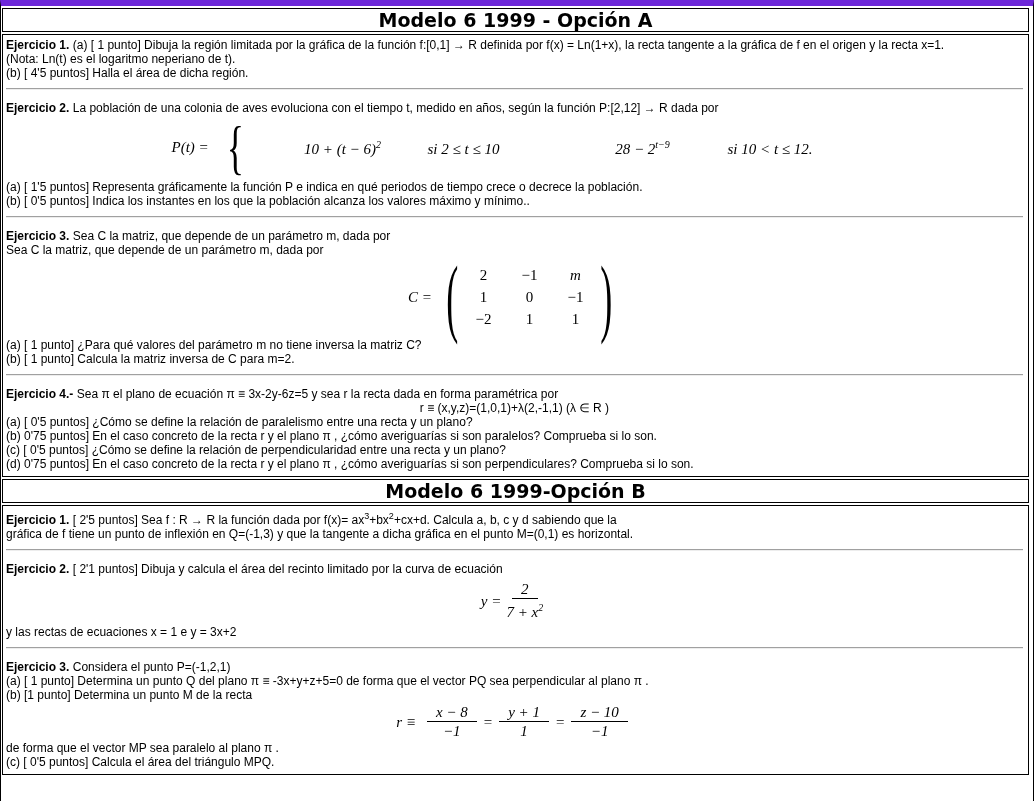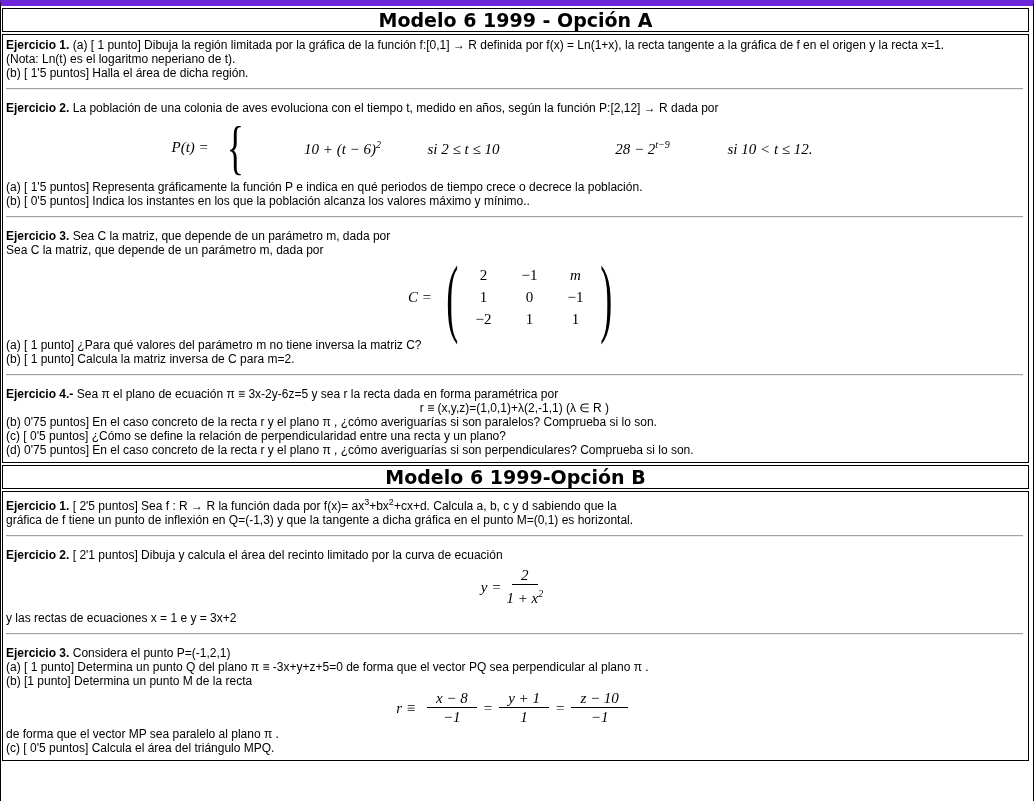--- a/index.html
+++ b/index.html
@@ -72,21 +72,21 @@
 
   <div class="cell hdr">
     <span>Modelo 6 1999 - Opción A</span>
   </div>
 
   <div class="cell content">
 
     <div>
       <p class="ln just"><b>Ejercicio 1.</b><span> (a) [ 1 punto] Dibuja la región limitada por la gráfica de la función f:[0,1] → R definida por f(x) = Ln(1+x), la recta tangente a la gráfica de f en el origen y la recta x=1.</span></p>
       <p class="ln">(Nota: Ln(t) es el logaritmo neperiano de t).</p>
-      <p class="ln">(b) [ 1'5 puntos] Halla el área de dicha región.</p>
+      <p class="ln">(b) [ 4'5 puntos] Halla el área de dicha región.</p>
     </div>
 
     <hr class="sep">
 
     <div>
       <p class="ln"><b>Ejercicio 2.</b><span> La población de una colonia de aves evoluciona con el tiempo t, medido en años, según la función P:[2,12] → R dada por</span></p>
       <div class="fcenter pw">
         <span class="math lhs">P(t) =</span>
         <span class="brace">{</span>
         <div class="pwrows">
@@ -127,20 +127,21 @@
       </div>
       <p class="ln">(a) [ 1 punto] ¿Para qué valores del parámetro m no tiene inversa la matriz C?</p>
       <p class="ln">(b) [ 1 punto] Calcula la matriz inversa de C para m=2.</p>
     </div>
 
     <hr class="sep">
 
     <div>
       <p class="ln"><b>Ejercicio 4.-</b><span> Sea π el plano de ecuación π ≡ 3x-2y-6z=5 y sea r la recta dada en forma paramétrica por</span></p>
       <p class="ln center">r ≡ (x,y,z)=(1,0,1)+λ(2,-1,1) (λ ∈ R )</p>
+      <p class="ln">(a) [ 0'5 puntos] ¿Cómo se define la relación de paralelismo entre una recta y un plano?</p>
       <p class="ln">(b) 0'75 puntos] En el caso concreto de la recta r y el plano π , ¿cómo averiguarías si son paralelos? Comprueba si lo son.</p>
       <p class="ln">(c) [ 0'5 puntos] ¿Cómo se define la relación de perpendicularidad entre una recta y un plano?</p>
       <p class="ln">(d) 0'75 puntos] En el caso concreto de la recta r y el plano π , ¿cómo averiguarías si son perpendiculares? Comprueba si lo son.</p>
     </div>
 
   </div>
 
   <div class="cell hdr">
     <span>Modelo 6 1999-Opción B</span>
   </div>
@@ -153,21 +154,21 @@
     </div>
 
     <hr class="sep">
 
     <div>
       <p class="ln"><b>Ejercicio 2.</b><span> [ 2'1 puntos] Dibuja y calcula el área del recinto limitado por la curva de ecuación</span></p>
       <div class="fcenter yform">
         <span class="math lhs">y =</span>
         <span class="frac math">
           <span class="fnum">2</span>
-          <span class="fden"><span>1 + x</span><sup class="msup">2</sup></span>
+          <span class="fden"><span>7 + x</span><sup class="msup">2</sup></span>
         </span>
       </div>
       <p class="ln">y las rectas de ecuaciones x = 1 e y = 3x+2</p>
     </div>
 
     <hr class="sep">
 
     <div>
       <p class="ln"><b>Ejercicio 3.</b><span> Considera el punto P=(-1,2,1)</span></p>
       <p class="ln">(a) [ 1 punto] Determina un punto Q del plano π ≡ -3x+y+z+5=0 de forma que el vector PQ sea perpendicular al plano π .</p>

